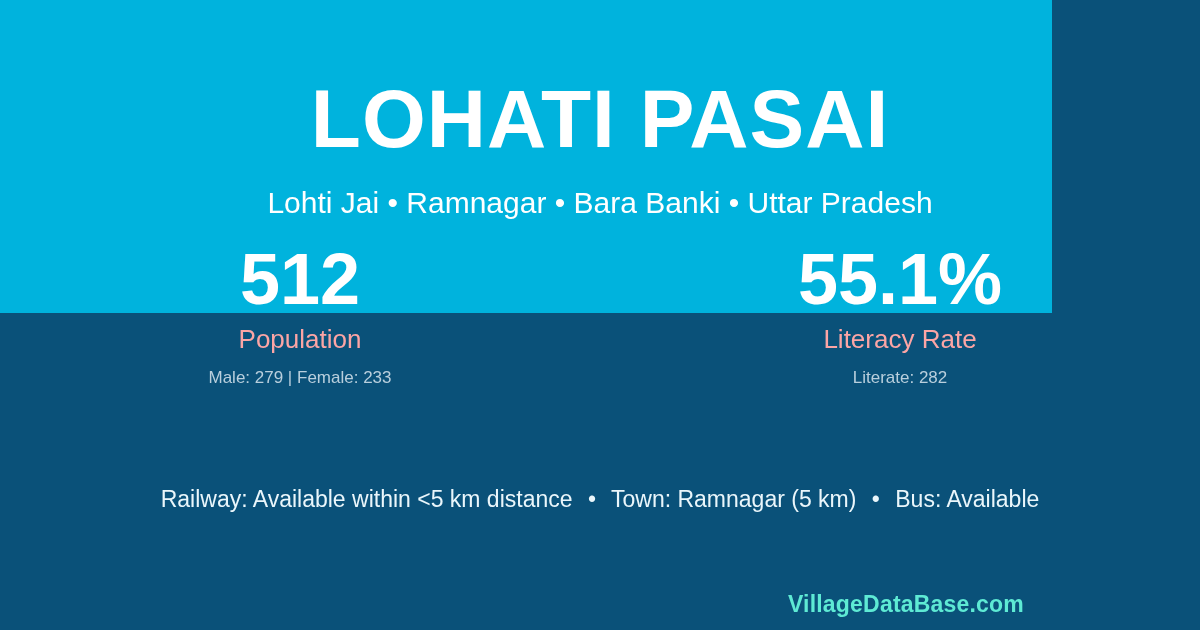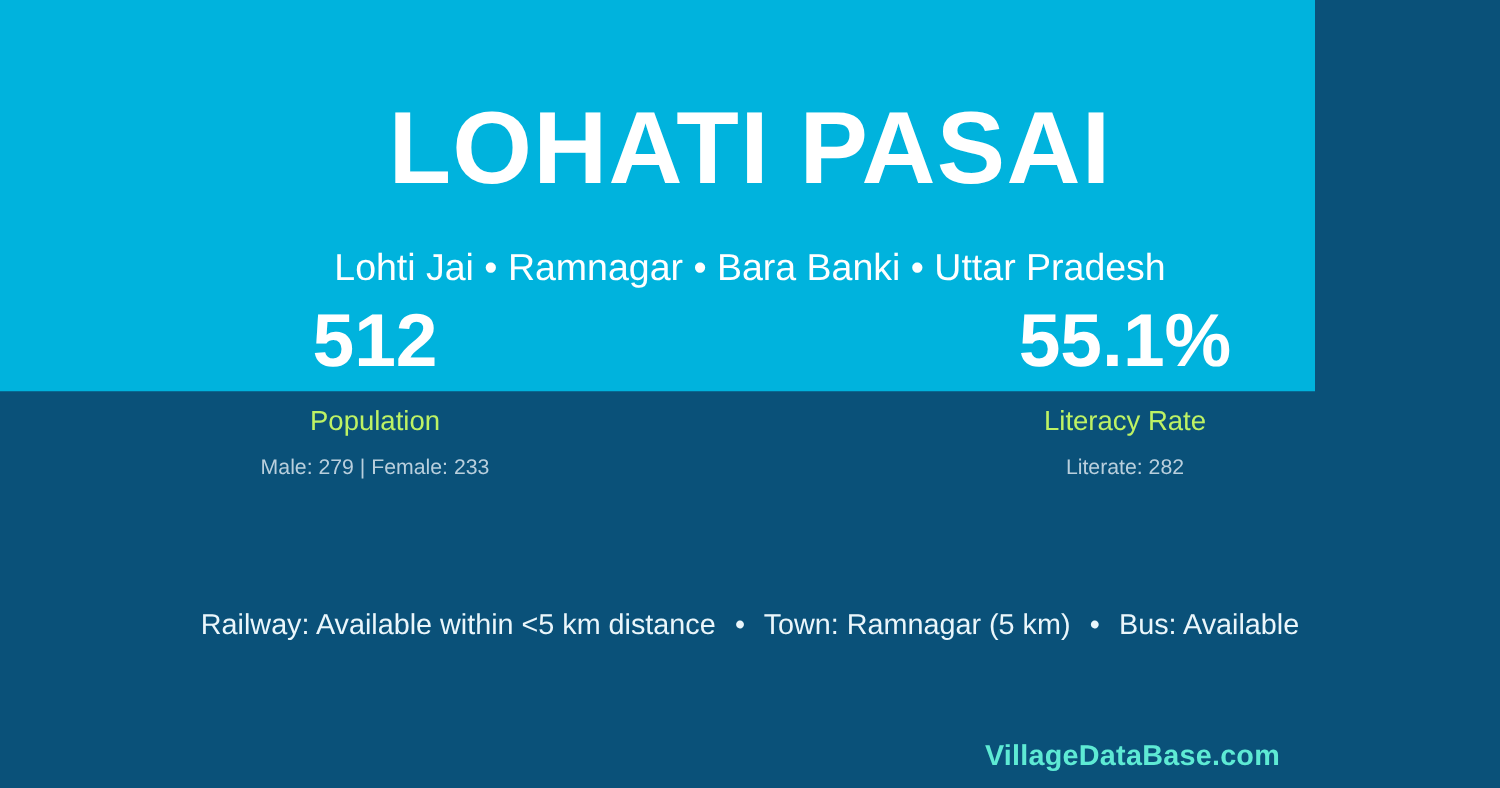--- a/index.html
+++ b/index.html
@@ -46,21 +46,21 @@
     padding-top: 78px;
     font-size: 82px;
     font-weight: bold;
     letter-spacing: 1px;
     line-height: 1;
     color: #ffffff;
     white-space: nowrap;
   }
 
   .village-subtitle {
-    margin: 16px;
+    margin: 4px;
     padding-top: 24px;
     font-size: 30px;
     font-weight: normal;
     line-height: 1;
     color: #ffffff;
     white-space: nowrap;
   }
 
   
   .stats-row {
@@ -71,32 +71,32 @@
     display: flex;
     flex-direction: row;
   }
 
   .stat-col {
     flex: 1 1 0;
     text-align: center;
   }
 
   .stat-value {
-    font-size: 60px;
+    font-size: 72px;
     font-weight: bold;
     line-height: 1;
     color: #ffffff;
     height: 70px;
   }
 
   .stat-label {
-    font-size: 22px;
+    font-size: 26px;
     font-weight: normal;
     line-height: 1;
-    color: #bef264;
+    color: #fca5a5;
     padding-top: 13px;
   }
 
   .stat-sub {
     font-size: 17px;
     font-weight: normal;
     line-height: 1;
     color: #b9cfdd;
     padding-top: 17px;
     text-align: center;

